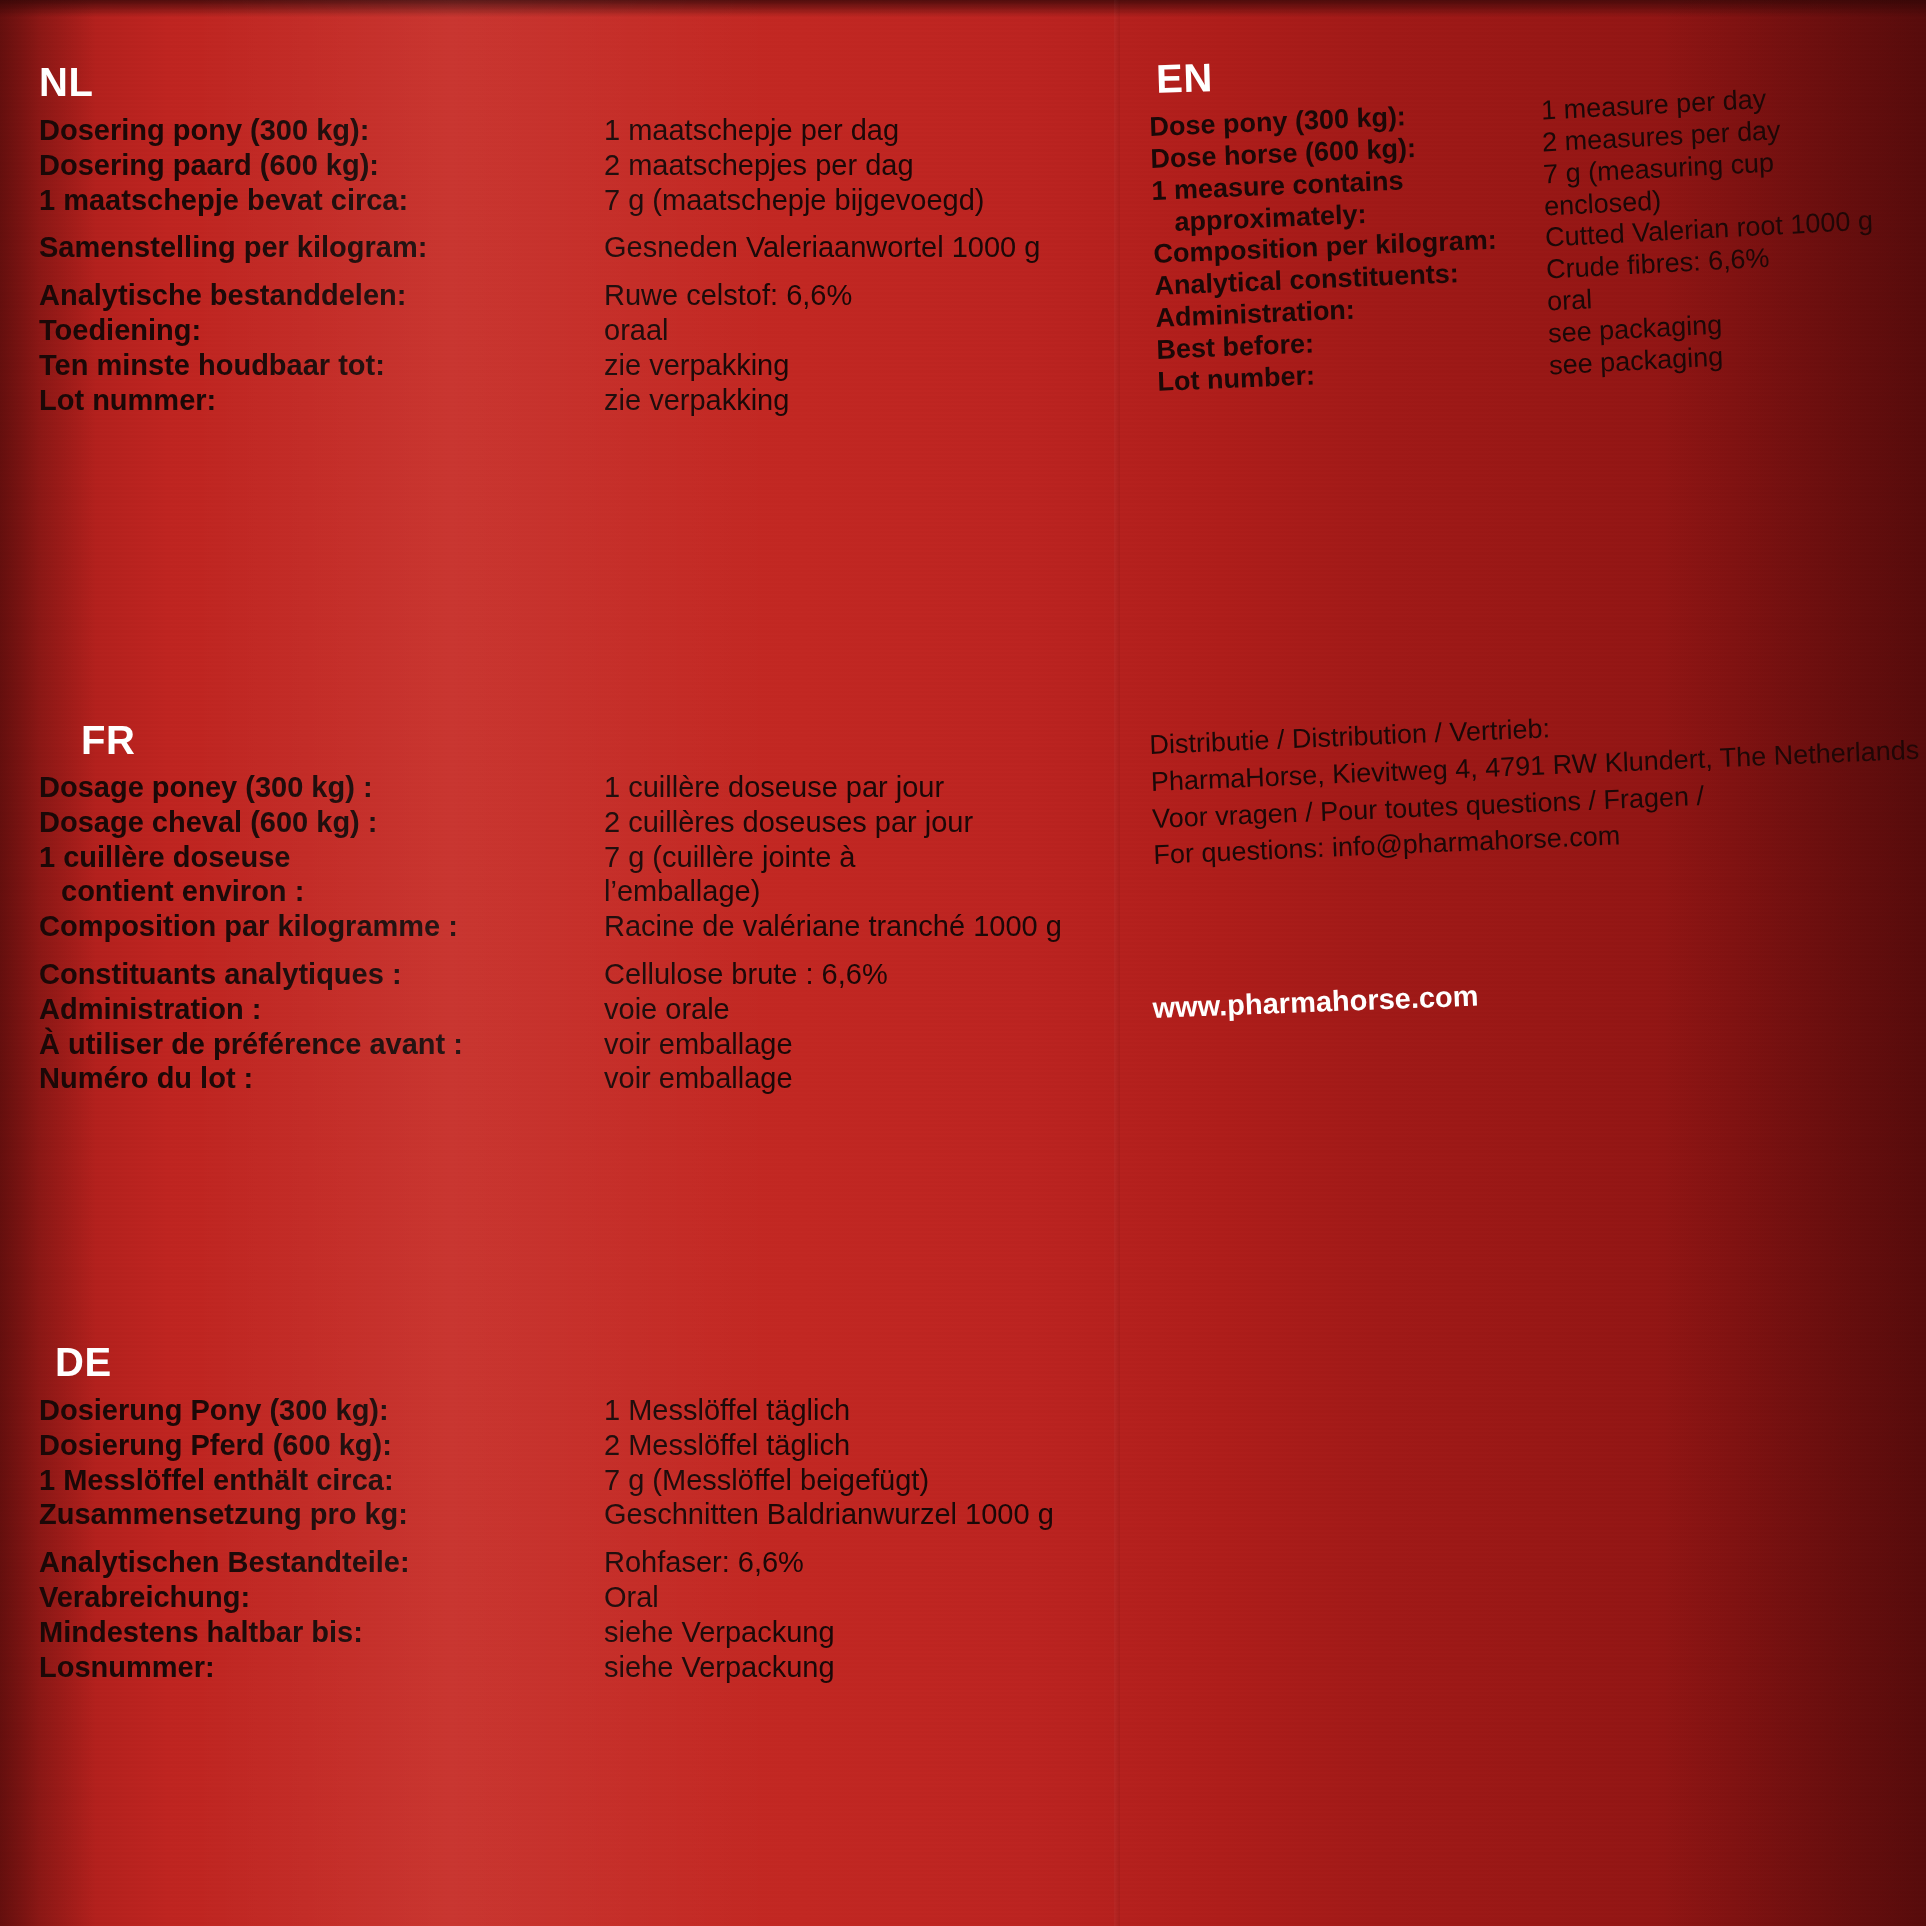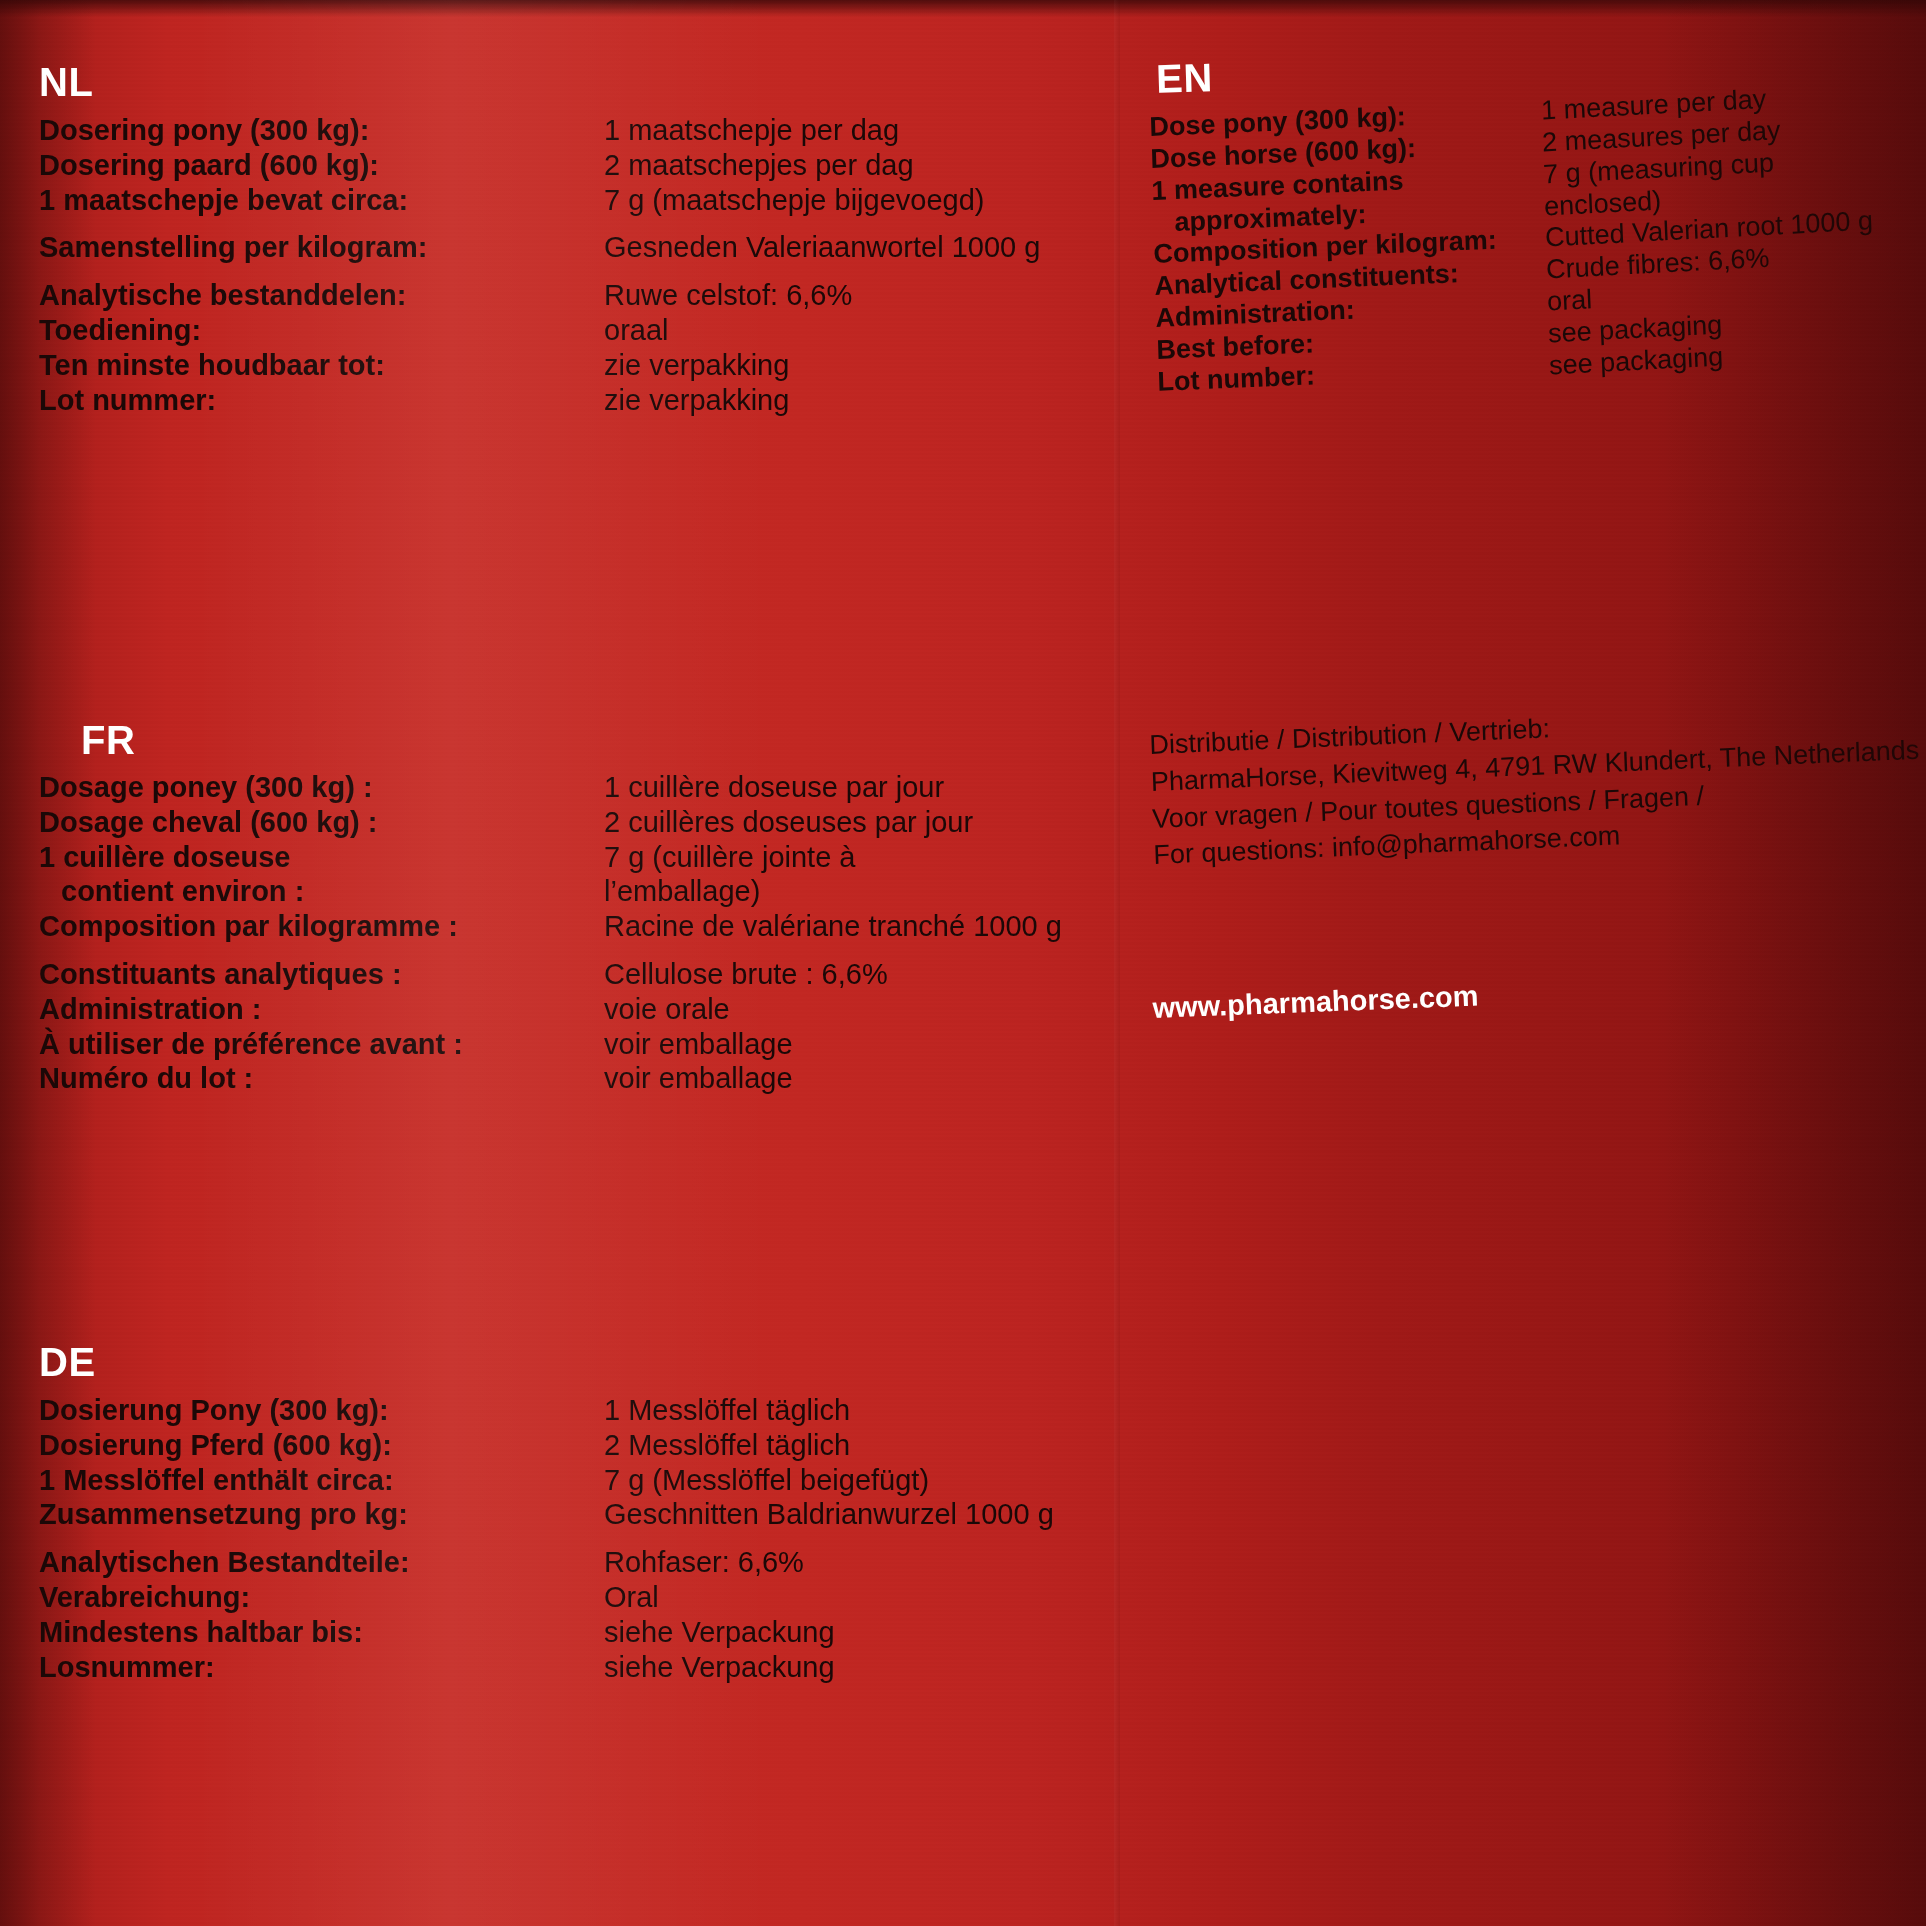--- a/index.html
+++ b/index.html
@@ -93,21 +93,21 @@
   .indent { padding-left: 22px !important; }
   .gap-row { height: 13px; grid-column: 1 / span 2; }
 
   
   #nl-head { position: absolute; left: 0;  top: 62px; }
   #nl-spec { position: absolute; left: 0;  top: 113px; width: 1027px; }
 
   #fr-head { position: absolute; left: 0;  top: 720px; margin-left: 42px; }
   #fr-spec { position: absolute; left: 0;  top: 770px; width: 1040px; }
 
-  #de-head { position: absolute; left: 0;  top: 1342px; }
+  #de-head { position: absolute; left: 16px;  top: 1342px; }
   #de-spec { position: absolute; left: 0;  top: 1393px; width: 1027px; }
 
   
   #en-head {
     position: absolute;
     left: 13px;
     top: 58px;
     transform: rotate(-1.6deg);
   }
   #en-spec {

